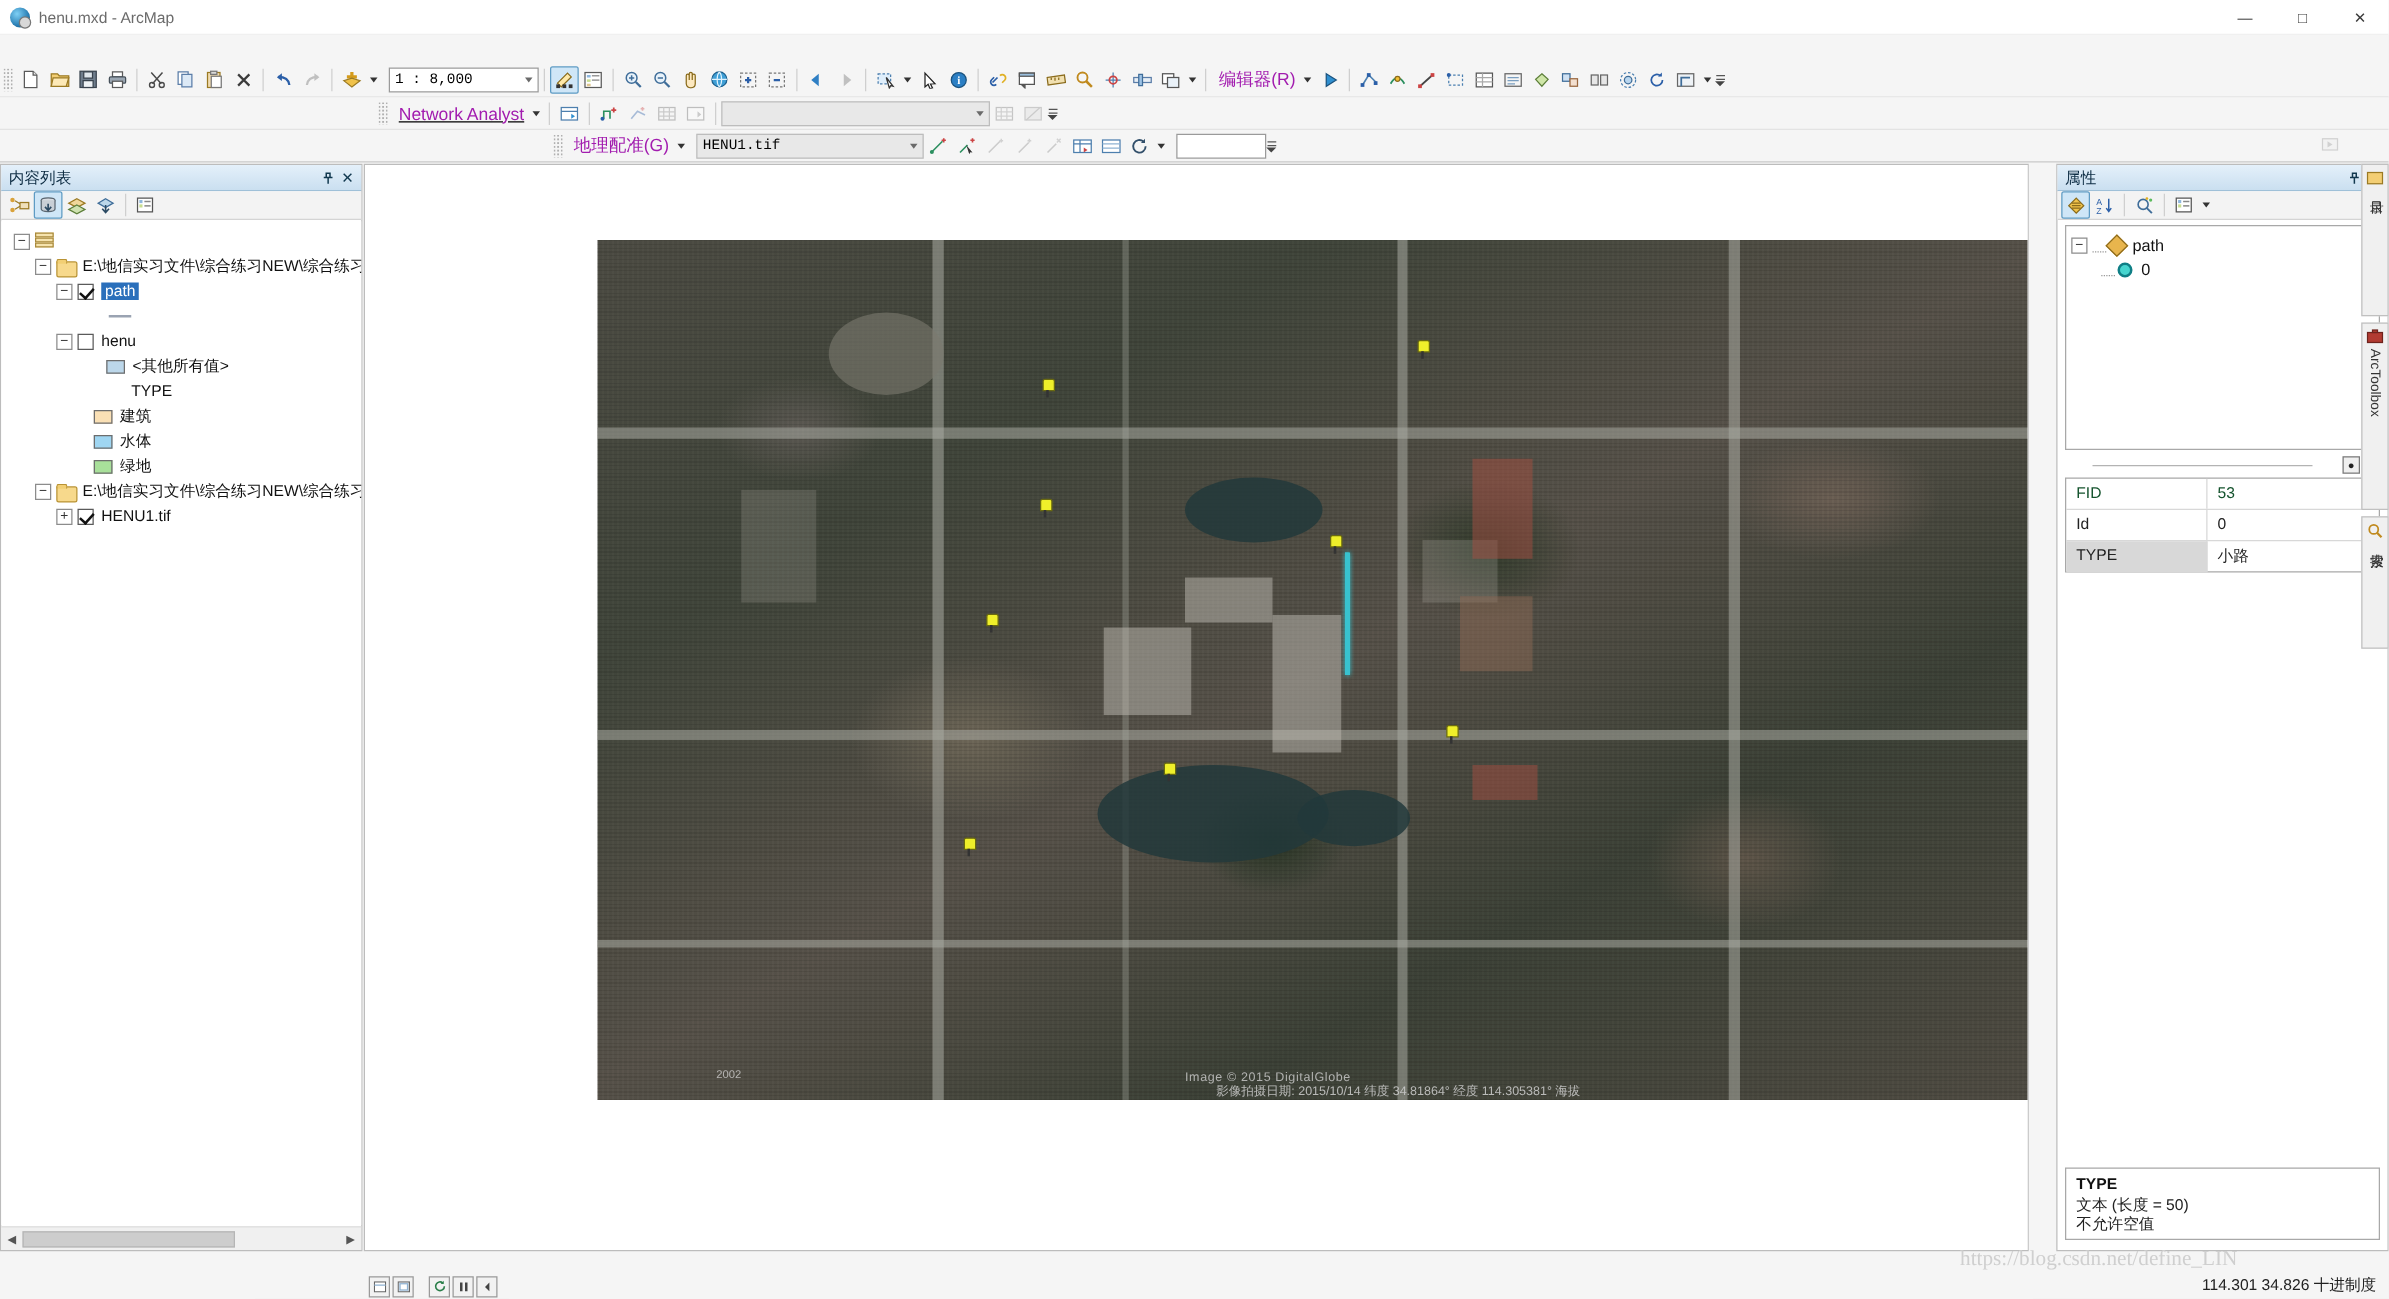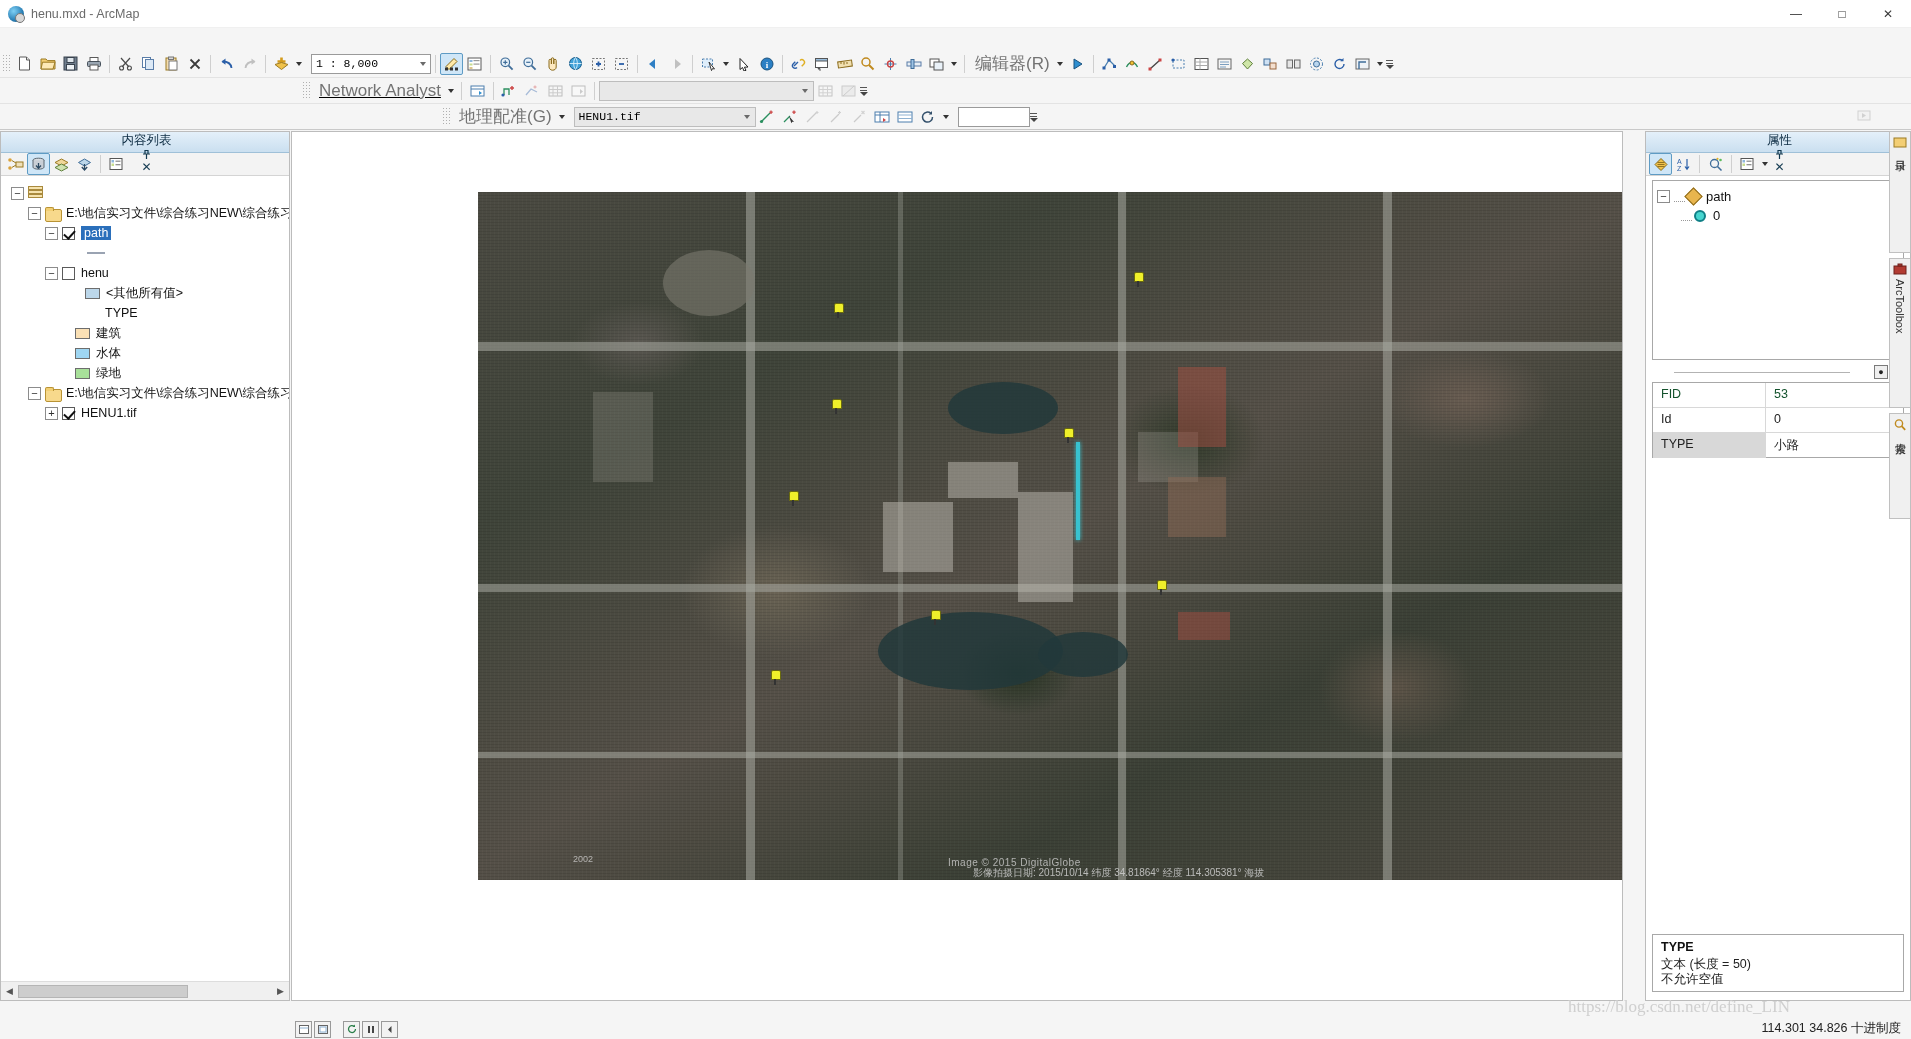--- a/index.html
+++ b/index.html
@@ -60,41 +60,41 @@
   .sep { width: 1px; height: 18px; background: #cfcfcf; margin: 0 4px; flex: 0 0 auto; }
   .tbtn { width: 23px; height: 22px; display: flex; align-items: center; justify-content: center;
           flex: 0 0 auto; border: 1px solid transparent; border-radius: 2px; }
   .tbtn.active { background: #cfe6f7; border: 1px solid #5e9bc4; }
   .tbtn.dis { opacity: .38; }
   .tbtn svg { display: block; }
   .dropcaret { width: 12px; height: 22px; display: flex; align-items: center;
                justify-content: center; flex: 0 0 auto; }
   .caret { width: 0; height: 0; border-left: 3.5px solid transparent;
            border-right: 3.5px solid transparent; border-top: 4px solid #333; }
-  .tlabel { font-size: 17px; color: #737373; padding: 0 4px 0 6px; white-space: nowrap; }
+  .tlabel { font-size: 14px; color: #a21caf; padding: 0 4px 0 6px; white-space: nowrap; }
   .combo { height: 20px; border: 1px solid #9a9a9a; background: #fff; display: flex;
            align-items: center; font-size: 12px; padding-left: 4px; flex: 0 0 auto; }
   .combo .cval { flex: 1 1 auto; overflow: hidden; white-space: nowrap;
                  font-family: "Liberation Mono", "DejaVu Sans Mono", monospace; font-size: 11.5px; }
   .combo .cbtn { width: 15px; height: 18px; display: flex; align-items: center;
                  justify-content: center; }
   .combo .cbtn .caret { border-top-color: #6a6a6a; }
   .combo.flat { background: #e8e8e8; border: 1px solid #bdbdbd; }
   .endbar { width: 8px; height: 22px; display: flex; flex-direction: column;
             align-items: center; justify-content: center; flex: 0 0 auto; }
   .endbar i { display: block; width: 7px; height: 1px; background: #555; margin: 1px 0; }
   .endbar .tri { width: 0; height: 0; border-left: 4px solid transparent;
                  border-right: 4px solid transparent; border-top: 4px solid #444; }
 
   
   .panel { position: absolute; background: #fff; border: 1px solid #bcbcbc; }
   .panel-head { height: 21px; background: #cfe3f2;
                 background: linear-gradient(#e4f0fa, #cadff0);
                 display: flex; align-items: center; padding: 0 3px 0 6px;
-                border-bottom: 1px solid #9fc0d8; flex-direction: column; }
+                border-bottom: 1px solid #9fc0d8; }
   .panel-title { flex: 1 1 auto; font-size: 12.5px; color: #0c2b42; }
   .pbtn { width: 16px; height: 16px; display: flex; align-items: center;
           justify-content: center; color: #11384f; font-size: 12px; }
   .panel-toolbar { height: 23px; background: #f3f3f3; display: flex; align-items: center;
                    padding-left: 3px; border-bottom: 1px solid #d4d4d4; }
 
   
   #toc { left: 0; top: 131px; width: 290px; height: 870px; }
   #toc-body { position: absolute; top: 45px; left: 0; right: 0; bottom: 20px;
               overflow: hidden; background: #fff; }

